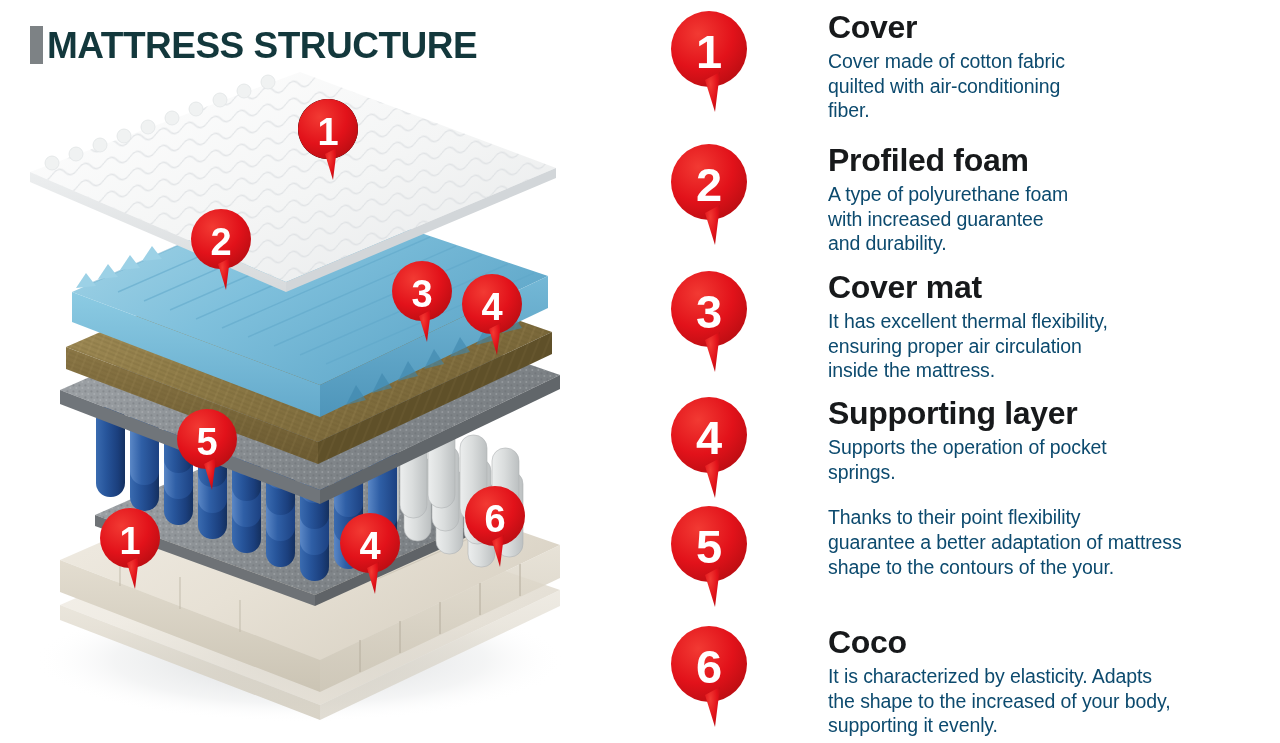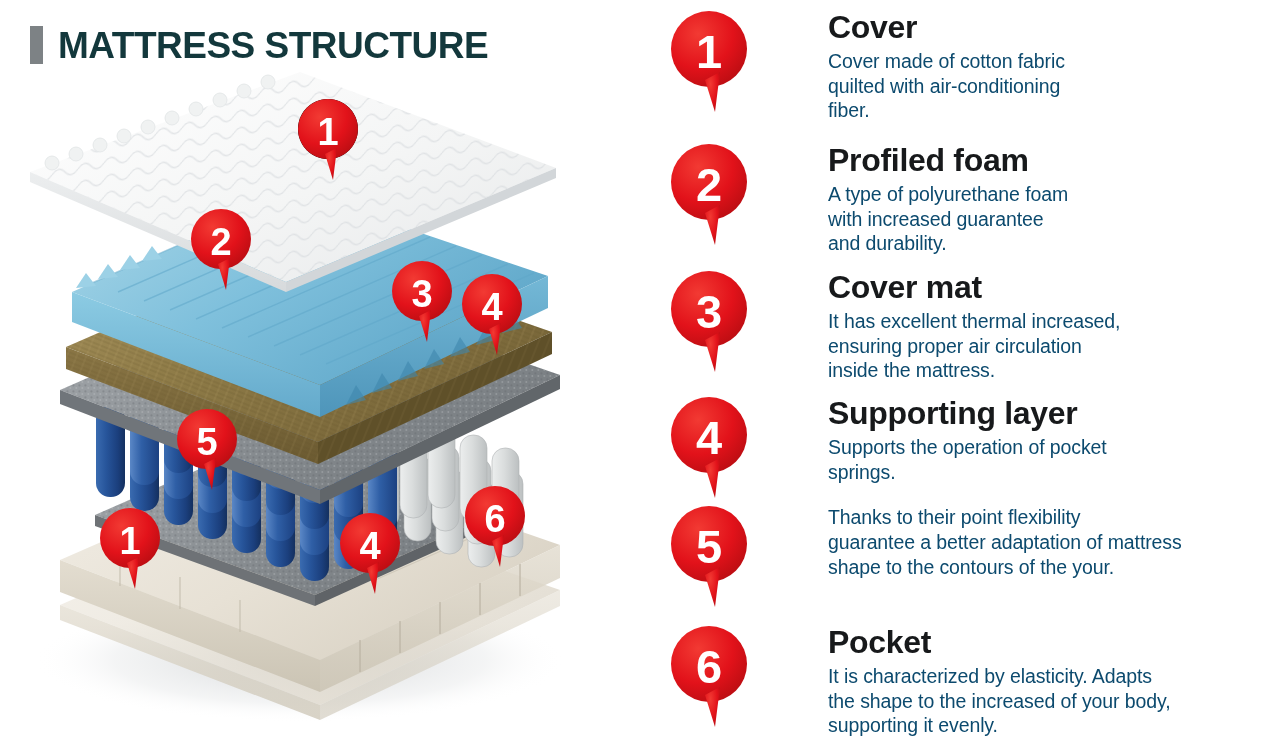--- a/index.html
+++ b/index.html
@@ -5,21 +5,21 @@
   html,body{margin:0;padding:0;}
   body{
     width:1280px;height:743px;
     background:#ffffff;
     font-family:"Liberation Sans", sans-serif;
     overflow:hidden;
     position:relative;
   }
 
   
-  #title-block{position:absolute;left:30px;top:26px;display:flex;align-items:center;gap:15px;}
+  #title-block{position:absolute;left:30px;top:26px;display:flex;align-items:center;gap:4px;}
   #title-bar{width:13px;height:38px;background:#7d8285;}
   #page-title{
     font-size:37px;font-weight:bold;color:#13383c;
     letter-spacing:-0.5px;line-height:1;white-space:nowrap;
   }
 
   
   #illustration{position:absolute;left:0;top:60px;width:650px;height:680px;}
   #illustration svg{display:block;}
 
@@ -476,21 +476,21 @@
           <svg viewBox="0 0 78 104" xmlns="http://www.w3.org/2000/svg">
             <circle cx="39" cy="39" r="38" fill="url(#pinGb)"></circle>
             <path d="M35 70 L50 62 L45 102 Z" fill="url(#pinGb)"></path>
           </svg>
           <div class="pin-num">3</div>
         </div>
       </div>
     </div>
     <div class="row-text">
       <div class="row-title">Cover mat</div>
-      <div class="row-desc">It has excellent thermal increased,
+      <div class="row-desc">It has excellent thermal flexibility,
 ensuring proper air circulation
 inside the mattress.</div>
     </div>
   </div>
 
   <div class="row" style="top:396px;">
     <div class="row-pin">
       <div class="pin pin-list">
         <div class="pin-body">
           <svg viewBox="0 0 78 104" xmlns="http://www.w3.org/2000/svg">
@@ -533,20 +533,20 @@
         <div class="pin-body">
           <svg viewBox="0 0 78 104" xmlns="http://www.w3.org/2000/svg">
             <circle cx="39" cy="39" r="38" fill="url(#pinGb)"></circle>
             <path d="M35 70 L50 62 L45 102 Z" fill="url(#pinGb)"></path>
           </svg>
           <div class="pin-num">6</div>
         </div>
       </div>
     </div>
     <div class="row-text">
-      <div class="row-title">Pocket</div>
+      <div class="row-title">Coco</div>
       <div class="row-desc">It is characterized by elasticity. Adapts
 the shape to the increased of your body,
 supporting it evenly.</div>
     </div>
   </div>
 
 </div>
 
 </body></html>

